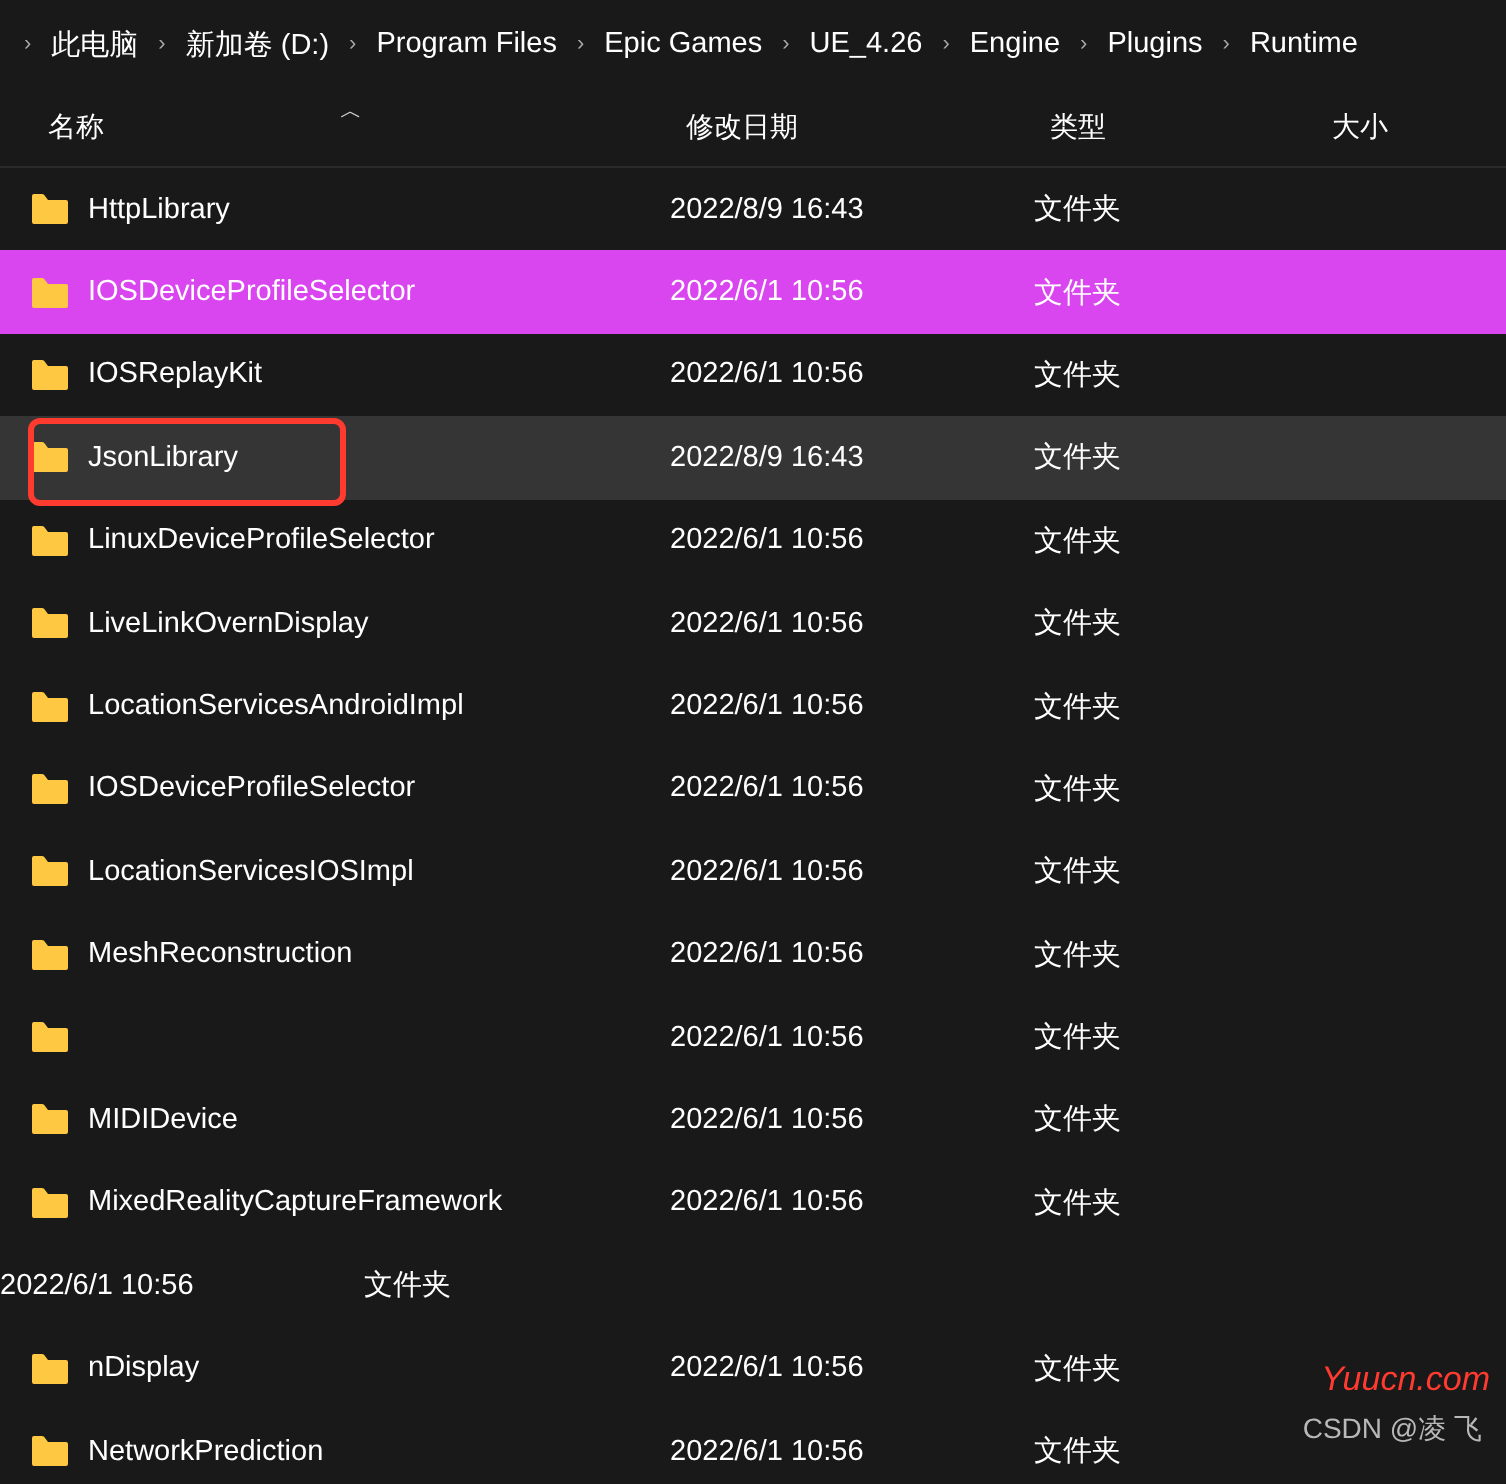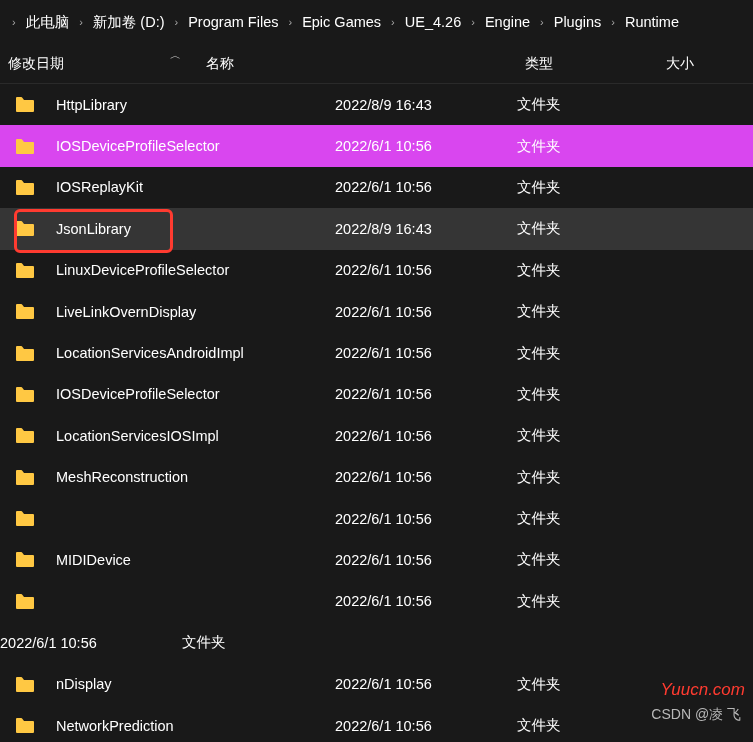--- a/index.html
+++ b/index.html
@@ -85,21 +85,21 @@
       height: 38px;
       border: 3px solid #ff3b30;
       border-radius: 6px;
       pointer-events: none;
     }
     .cell-name {
       width: 335px;
       display: flex;
       align-items: center;
       padding-left: 16px;
-      gap: 22px;
+      gap: 10px;
     }
     .cell-date { width: 182px; }
     .cell-type { width: 141px; }
     .cell-size { flex: 1; }
     .folder-icon {
       width: 18px;
       height: 15px;
       display: inline-block;
       flex-shrink: 0;
     }
@@ -130,22 +130,22 @@
     <span class="sep">›</span>
     <span class="crumb">Engine</span>
     <span class="sep">›</span>
     <span class="crumb">Plugins</span>
     <span class="sep">›</span>
     <span class="crumb">Runtime</span>
   </div>
 
 <div class="columns-header">
   <span class="sort-arrow">︿</span>
+  <div class="col col-name">名称</div>
   <div class="col col-date">修改日期</div>
-  <div class="col col-name">名称</div>
   <div class="col col-type">类型</div>
   <div class="col col-size">大小</div>
 </div>
 
 <div class="file-list" id="file-list">
     <div class="row">
       <div class="cell-name">
         <span class="folder-icon">
           <svg viewBox="0 0 18 15" width="18" height="15">
   <path d="M0 2 L0 14 Q0 15 1 15 L17 15 Q18 15 18 14 L18 4 Q18 3 17 3 L8 3 L6.5 1 Q6 0 5 0 L1 0 Q0 0 0 1 Z" fill="#ffc843"></path>
@@ -299,20 +299,21 @@
       <div class="cell-type">文件夹</div>
       <div class="cell-size"></div>
     </div>
     <div class="row">
       <div class="cell-name">
         <span class="folder-icon">
           <svg viewBox="0 0 18 15" width="18" height="15">
   <path d="M0 2 L0 14 Q0 15 1 15 L17 15 Q18 15 18 14 L18 4 Q18 3 17 3 L8 3 L6.5 1 Q6 0 5 0 L1 0 Q0 0 0 1 Z" fill="#ffc843"></path>
 </svg>
         </span>
+        <span>MixedRealityCaptureFramework</span>
       </div>
       <div class="cell-date">2022/6/1 10:56</div>
       <div class="cell-type">文件夹</div>
       <div class="cell-size"></div>
     </div>
     <div class="row">
       <div class="cell-date">2022/6/1 10:56</div>
       <div class="cell-type">文件夹</div>
       <div class="cell-size"></div>
     </div>

